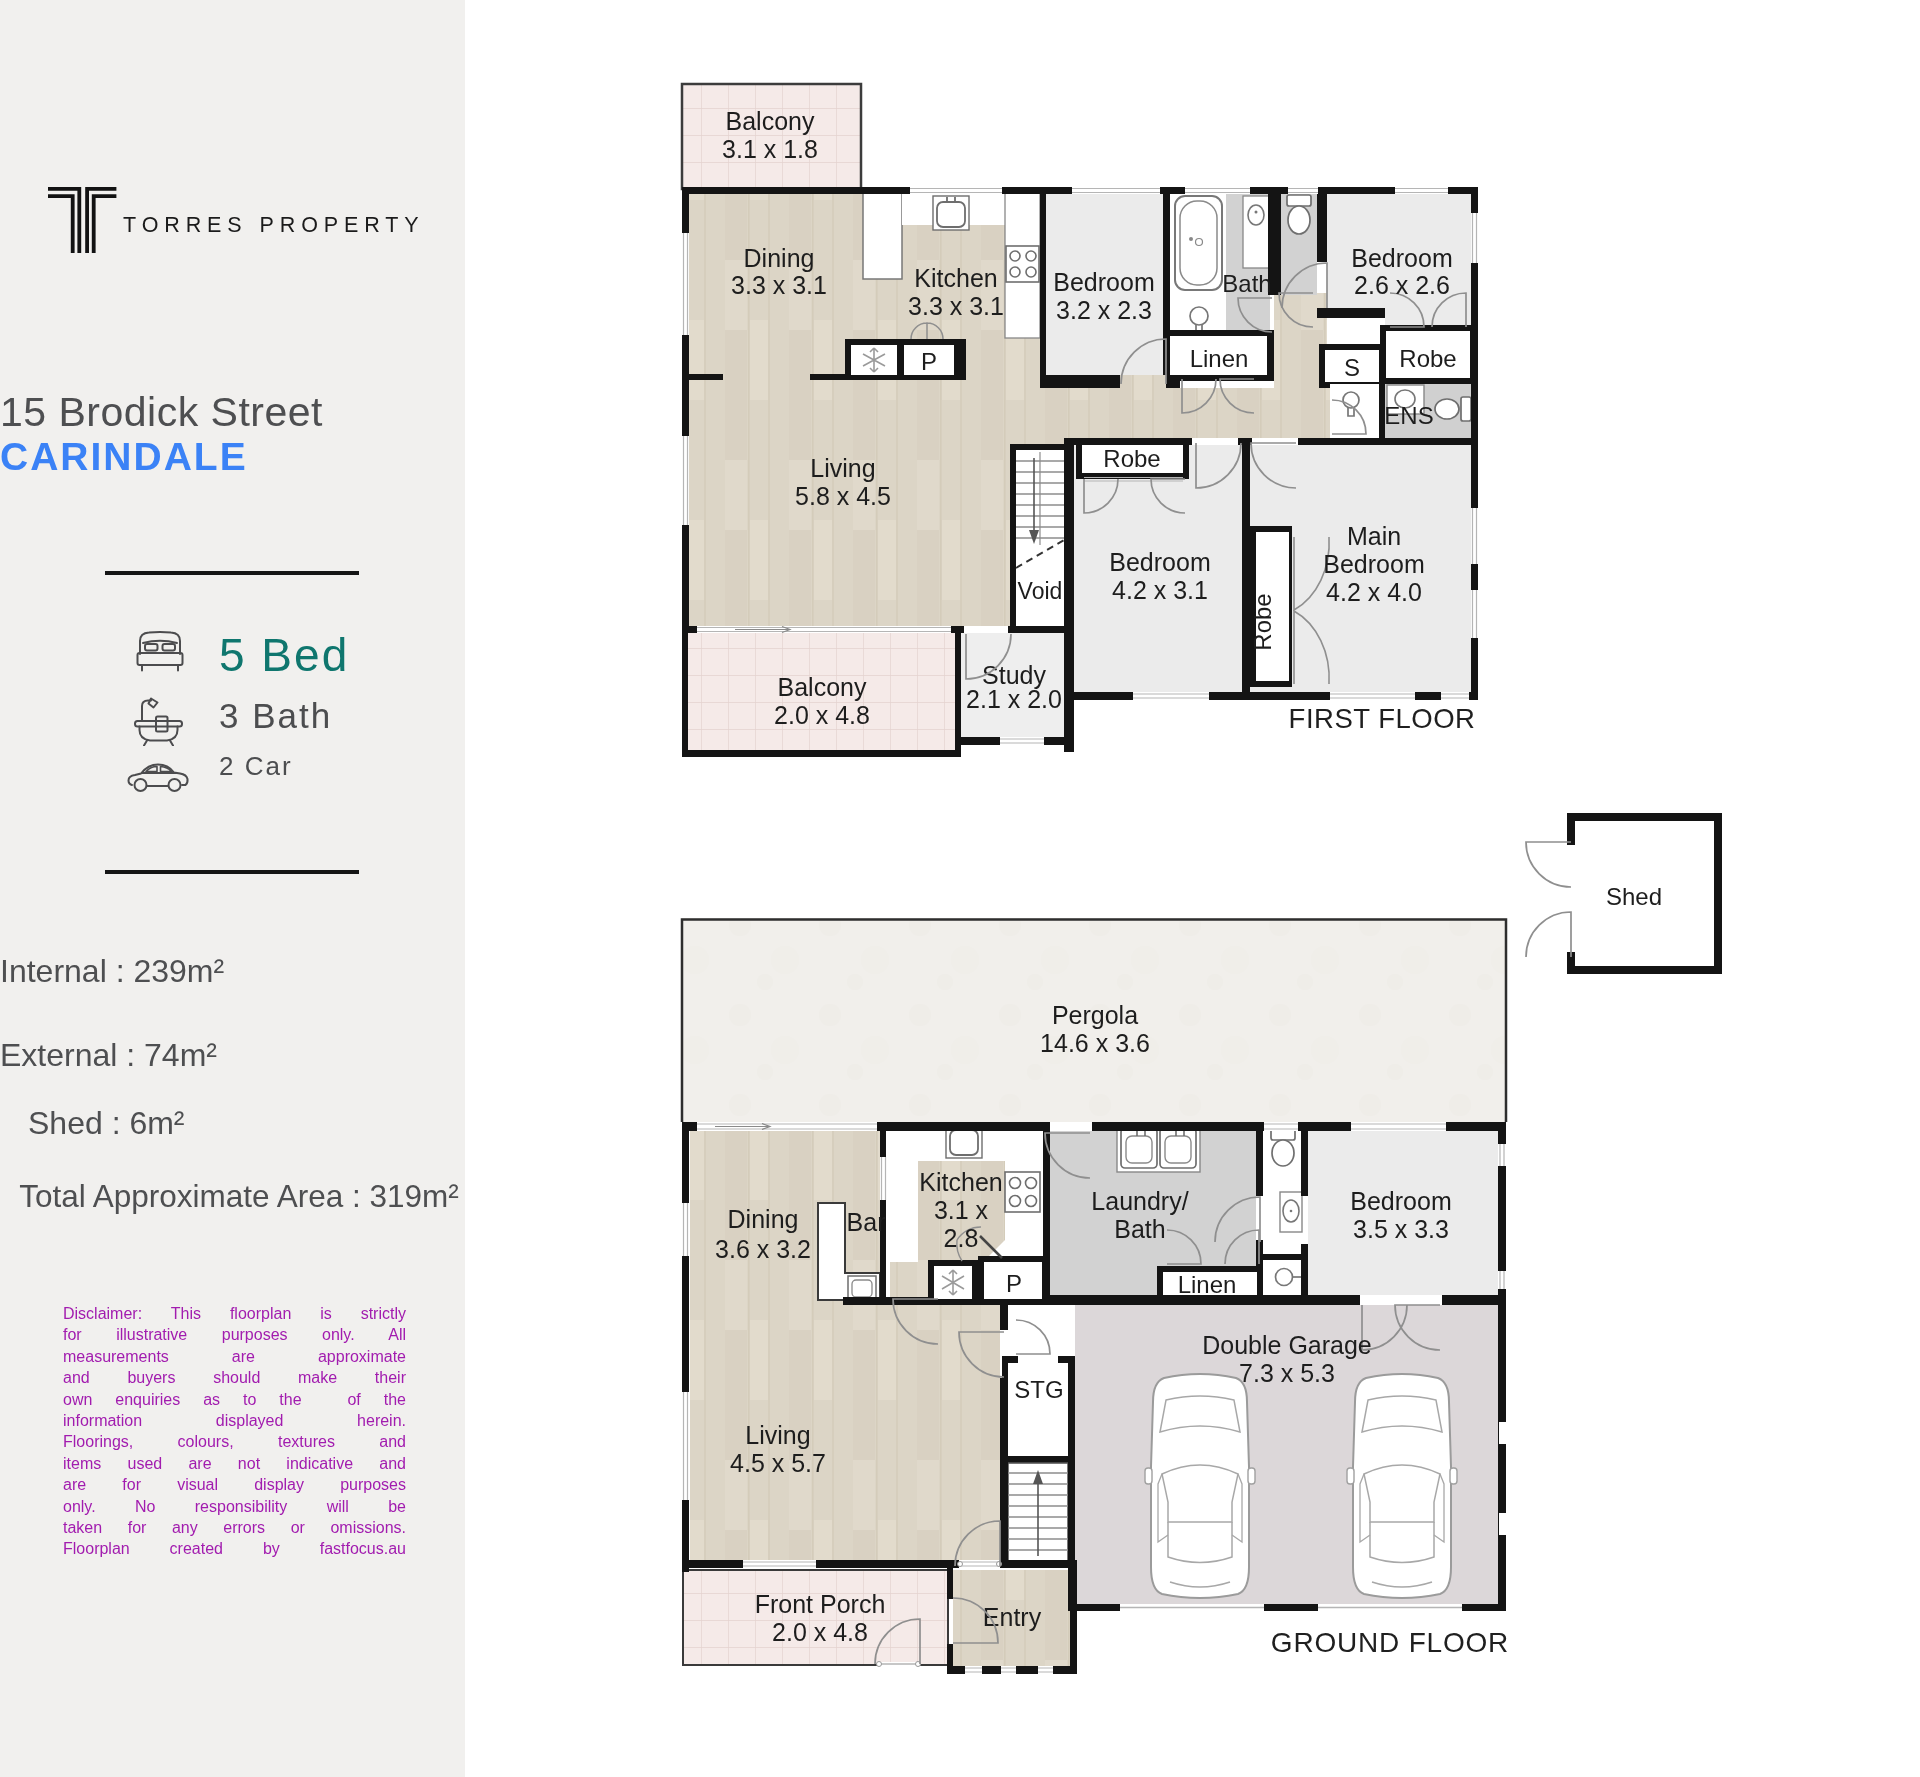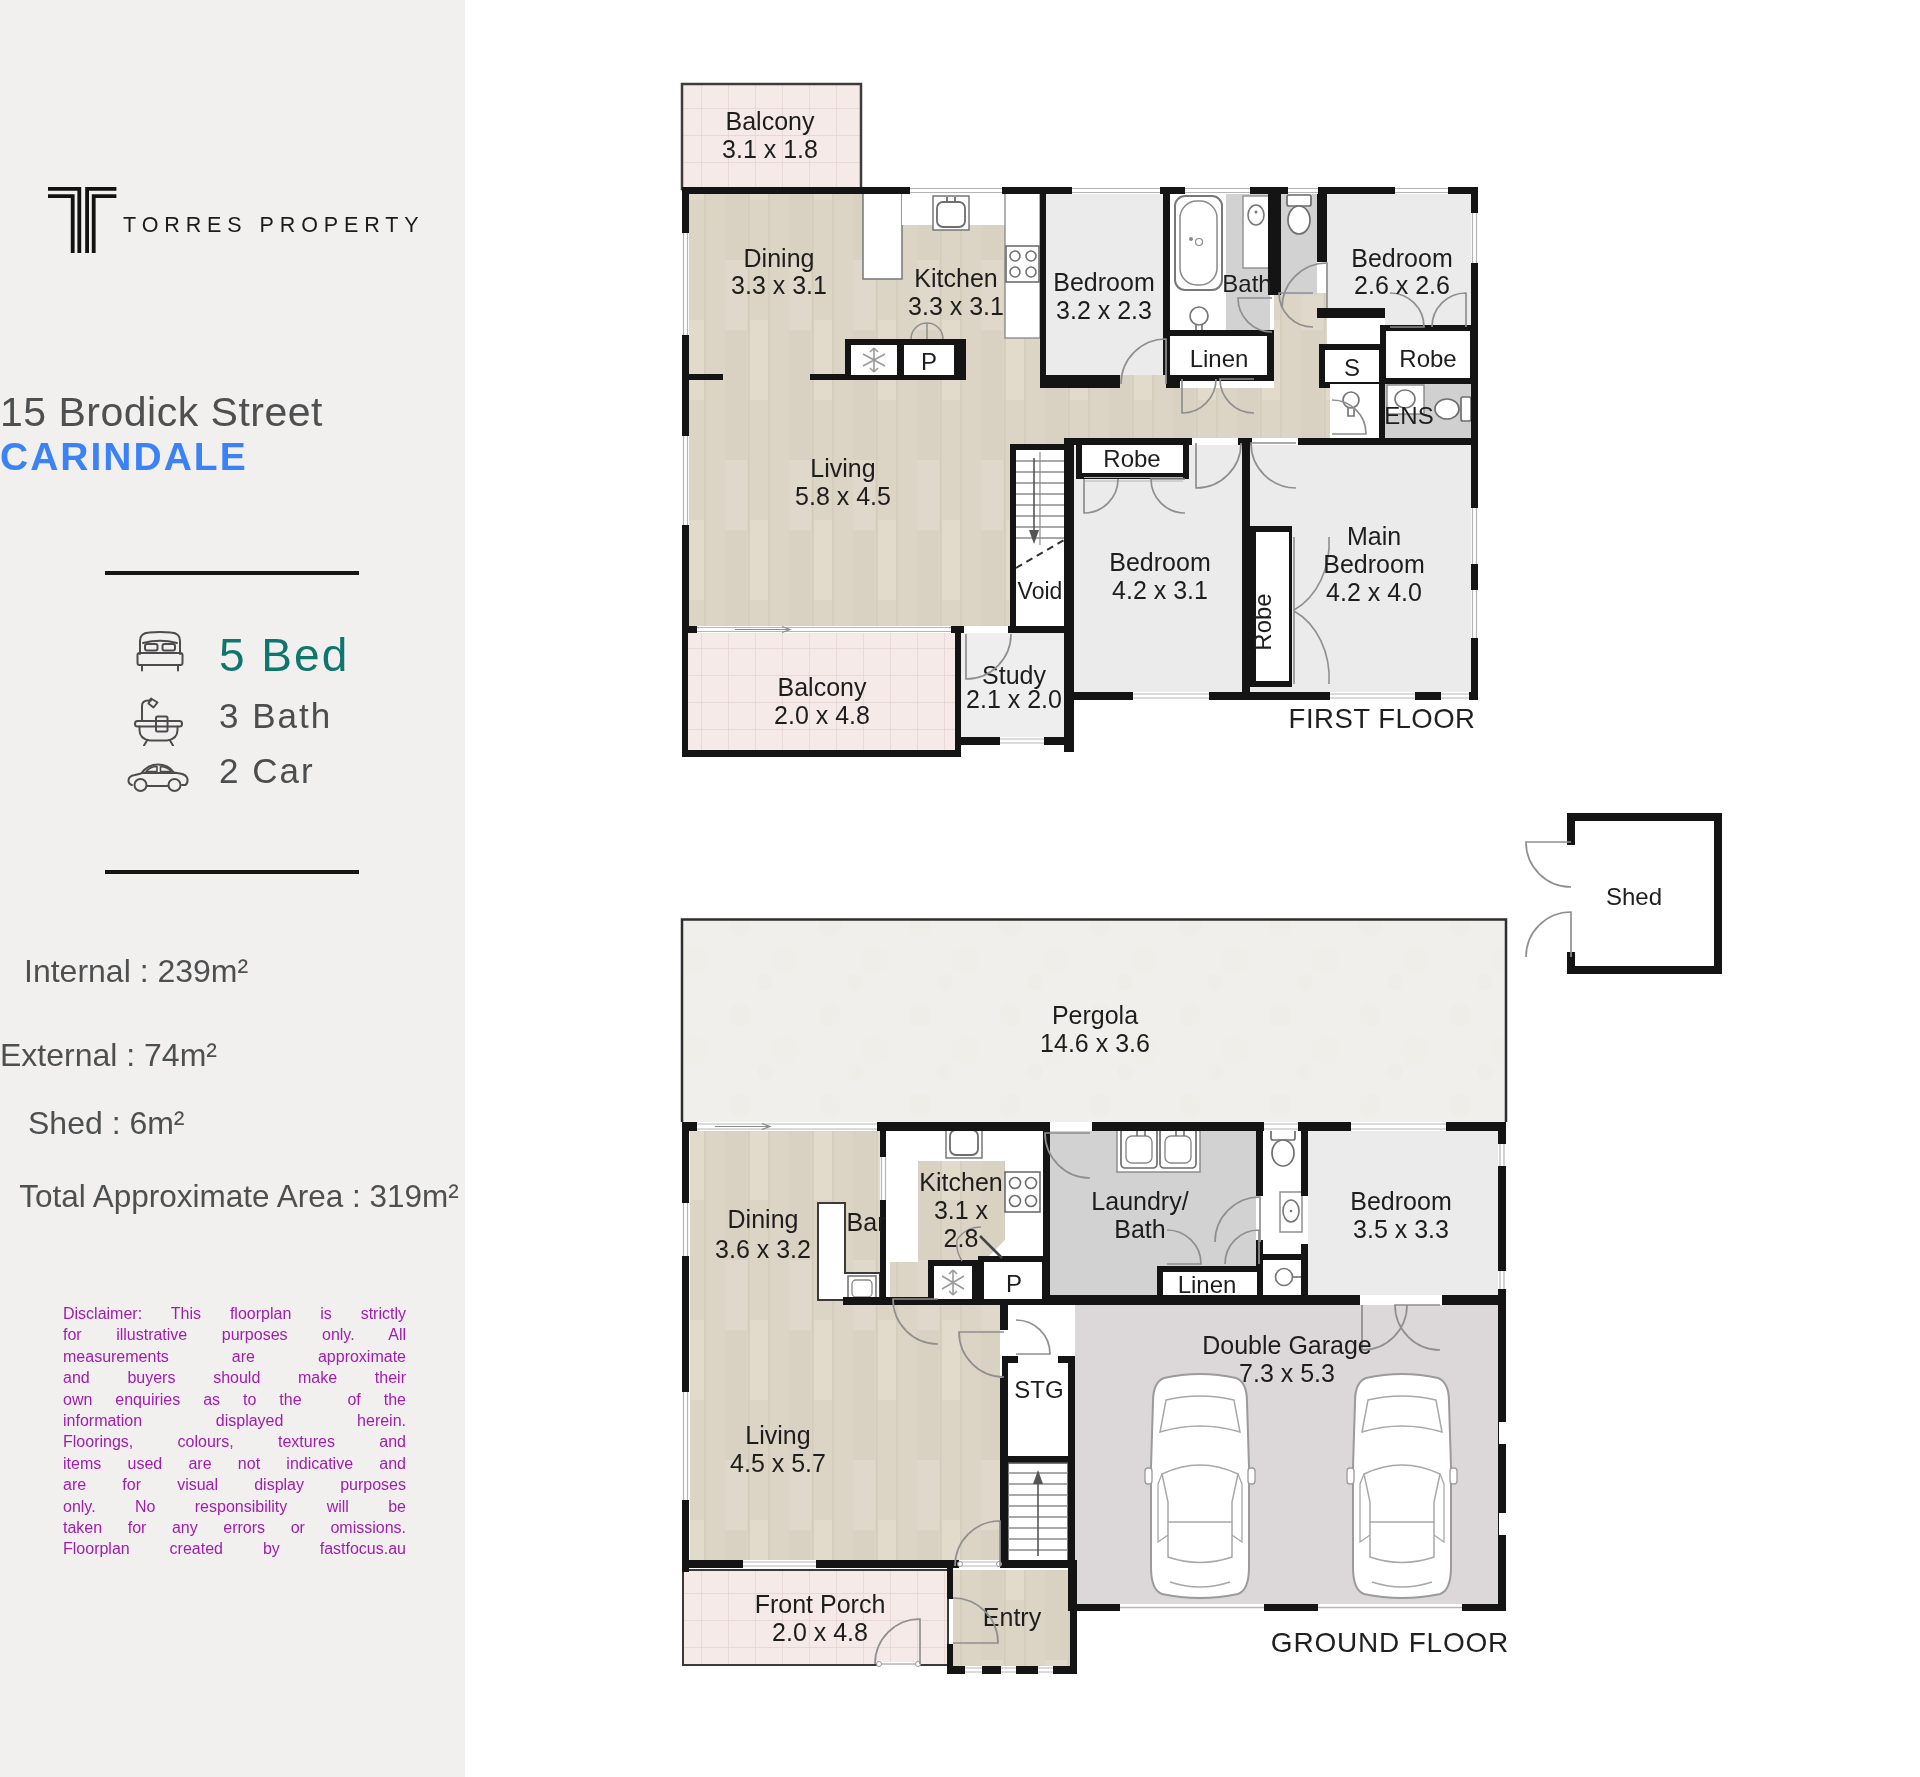--- a/index.html
+++ b/index.html
@@ -62,25 +62,25 @@
     <path d="M16,18 L50,18"></path>
     <g stroke-width="1.6">
         <path d="M20,16.5 Q24.5,11.5 31,11.5 L31,16.5 Z M34.5,11.5 Q41.5,12 45.5,16.5 L34.5,16.5 Z"></path>
       </g>
     <circle cx="14.5" cy="30" r="6"></circle>
     <circle cx="48.5" cy="30" r="6"></circle>
     <path d="M21,31 L42,31"></path>
   </g>
 </svg>
 
-<div class="abs" style="left:219px;top:751px;font-size:35px;letter-spacing:2px;color:#4c4d4f;">2 Car</div>
+<div class="abs" style="left:219px;top:751px;font-size:26px;letter-spacing:2px;color:#4c4d4f;">2 Car</div>
 
 <div class="abs" style="left:105px;top:870px;width:254px;height:4px;background:#151515;"></div>
 
-<div class="abs ctr" style="top:953px;font-size:32px;color:#4e4f51;padding-left:24px;">Internal : 239m²</div>
+<div class="abs ctr" style="top:953px;font-size:32px;color:#4e4f51;">Internal : 239m²</div>
 
 <div class="abs ctr" style="top:1037px;font-size:32px;color:#4e4f51;">External : 74m²</div>
 
 <div class="abs ctr" style="top:1105px;font-size:32px;color:#4e4f51;padding-left:28px;">Shed : 6m²</div>
 
 <div class="abs" style="left:8px;top:1178px;width:462px;text-align:center;font-size:31.5px;color:#4e4f51;">Total Approximate Area : 319m²</div>
 
 <div class="abs" style="left:63px;top:1303px;width:343px;font-size:16px;line-height:21.4px;color:#a21caf;">
   <div style="text-align-last:justify">Disclaimer: This floorplan is strictly</div>
   <div style="text-align-last:justify">for illustrative purposes only. All</div>

